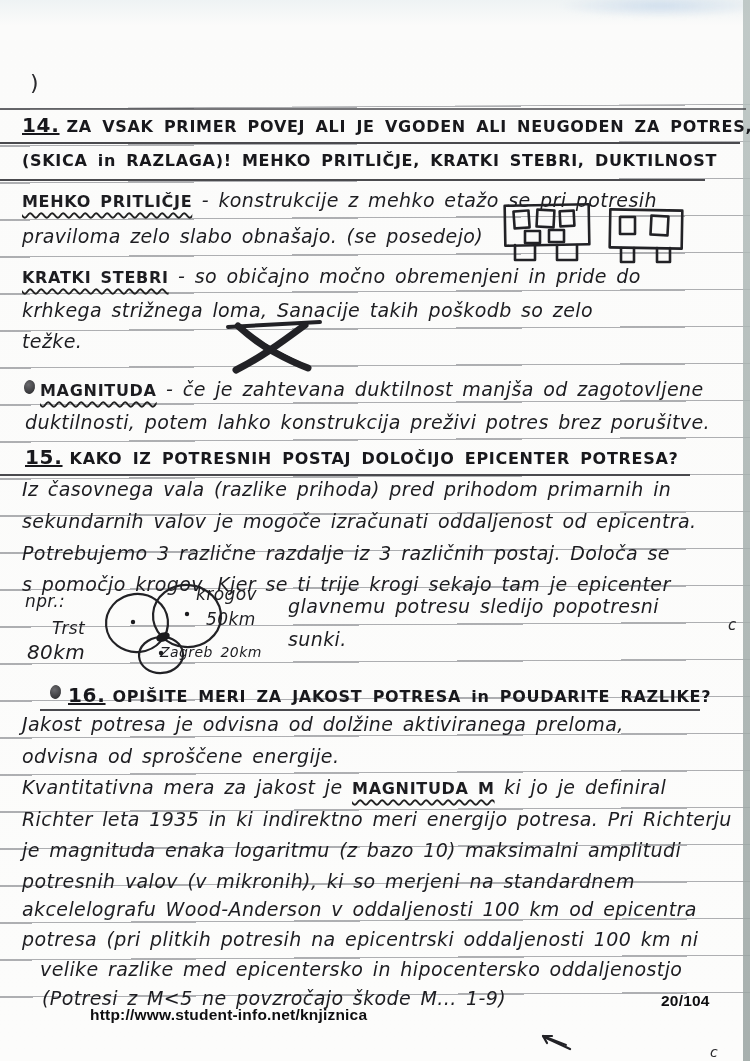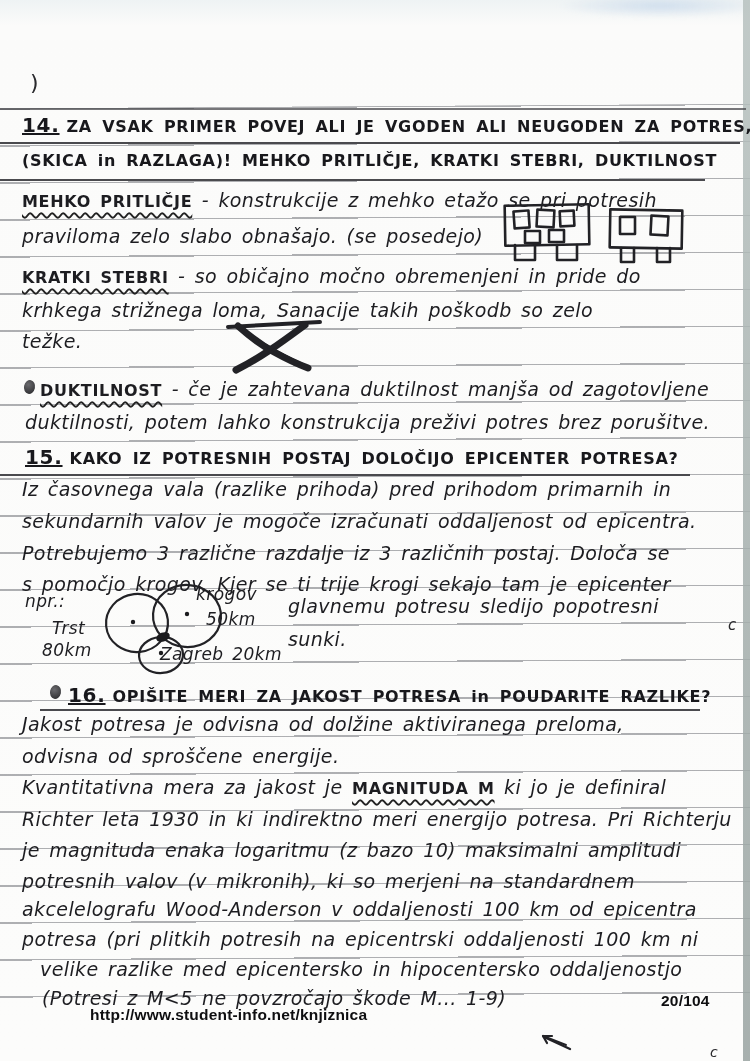--- a/index.html
+++ b/index.html
@@ -108,21 +108,21 @@
       <path d="M6 9 L98 4" stroke-width="4"></path>
       <path d="M16 8 Q35 25 52 34 Q70 44 86 50" stroke-width="7"></path>
       <path d="M83 7 Q60 24 48 32 Q30 44 14 52" stroke-width="7"></path>
       <path d="M20 10 Q40 28 84 48" stroke-width="3"></path>
       <path d="M80 9 Q52 30 18 50" stroke-width="3"></path>
     </g>
   </svg>
 
   <div class="bullet" style="left:24px; top:380px;"></div>
   <div class="hw" style="left:40px; top:379px;">
-    <span class="wavy">DUKTILNOST</span>
+    <span class="wavy">MAGNITUDA</span>
     <span>- če je zahtevana duktilnost manjša od zagotovljene</span>
   </div>
   <div class="hw" style="left:25px; top:412px;">duktilnosti, potem lahko konstrukcija preživi potres brez porušitve.</div>
 
   <div class="hw caps" style="left:25px; top:446px;">
     <span class="qnum">15.</span><span>KAKO IZ POTRESNIH POSTAJ DOLOČIJO EPICENTER POTRESA?</span>
   </div>
   <div class="darkline" style="left:0; top:474px; width:690px;"></div>
 
   <div class="hw" style="left:22px; top:479px;">Iz časovnega vala (razlike prihoda) pred prihodom primarnih in</div>
@@ -140,22 +140,22 @@
     <g fill="#1b1b1e" stroke="none">
       <circle cx="50" cy="39" r="2.2"></circle>
       <circle cx="104" cy="31" r="2.2"></circle>
       <circle cx="78" cy="70" r="2.2"></circle>
       <ellipse cx="80" cy="54" rx="7" ry="4.5" transform="rotate(-20 80 54)"></ellipse>
     </g>
   </svg>
   <div class="hw" style="left:196px; top:585px; font-size:17px;">krogov</div>
   <div class="hw" style="left:206px; top:610px; font-size:17px;">50km</div>
   <div class="hw" style="left:52px; top:619px; font-size:17px;">Trst</div>
-  <div class="hw" style="left:42px; top:641px; font-size:17px;">80km</div>
-  <div class="hw" style="left:160px; top:645px; font-size:17px;">Zagreb 20km</div>
+  <div class="hw" style="left:27px; top:641px; font-size:20px;">80km</div>
+  <div class="hw" style="left:160px; top:645px; font-size:14px;">Zagreb 20km</div>
 
   <div class="hw" style="left:288px; top:596px;">glavnemu potresu sledijo popotresni</div>
   <div class="hw" style="left:288px; top:629px;">sunki.</div>
 
   <span class="stray" style="left:728px; top:616px; font-size:15px; font-style:italic;">c</span>
 
   <div class="bullet" style="left:50px; top:685px;"></div>
   <div class="hw caps" style="left:68px; top:684px;text-align:center;">
     <span class="qnum">16.</span><span>OPIŠITE MERI ZA JAKOST POTRESA in POUDARITE RAZLIKE?</span>
   </div>
@@ -163,21 +163,21 @@
 
   <div class="hw" style="left:22px; top:746px;">odvisna od sproščene energije.</div>
   <div class="hw" style="left:22px; top:714px;">Jakost potresa je odvisna od dolžine aktiviranega preloma,</div>
 
   <div class="hw" style="left:22px; top:777px;">
     <span>Kvantitativna mera za jakost je</span>
     <span class="wavy">MAGNITUDA M</span>
     <span>ki jo je definiral</span>
   </div>
 
-  <div class="hw" style="left:22px; top:809px;">Richter leta 1930 in ki indirektno meri energijo potresa. Pri Richterju</div>
+  <div class="hw" style="left:22px; top:809px;">Richter leta 1935 in ki indirektno meri energijo potresa. Pri Richterju</div>
   <div class="hw" style="left:22px; top:840px;">je magnituda enaka logaritmu (z bazo 10) maksimalni amplitudi</div>
   <div class="hw" style="left:22px; top:871px;">potresnih valov (v mikronih), ki so merjeni na standardnem</div>
   <div class="hw" style="left:22px; top:899px;">akcelelografu Wood-Anderson v oddaljenosti 100 km od epicentra</div>
   <div class="hw" style="left:22px; top:929px;">potresa (pri plitkih potresih na epicentrski oddaljenosti 100 km ni</div>
   <div class="hw" style="left:28px; top:959px;margin-left:12px;">velike razlike med epicentersko in hipocentersko oddaljenostjo</div>
   <div class="hw" style="left:42px; top:988px;">(Potresi z M&lt;5 ne povzročajo škode M... 1-9)</div>
 
   <div class="print" style="left:90px; top:1006px;">http://www.student-info.net/knjiznica</div>
   <div class="print" style="left:661px; top:992px;text-align:right;">20/104</div>
 

